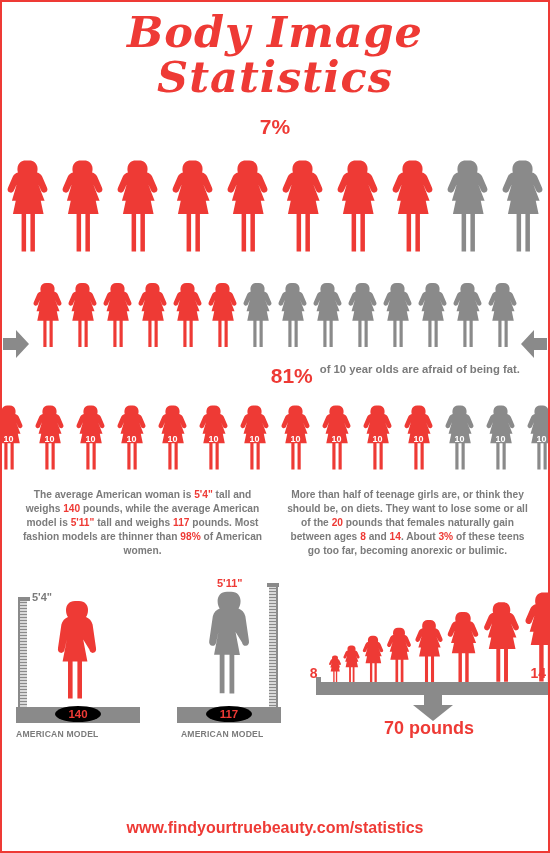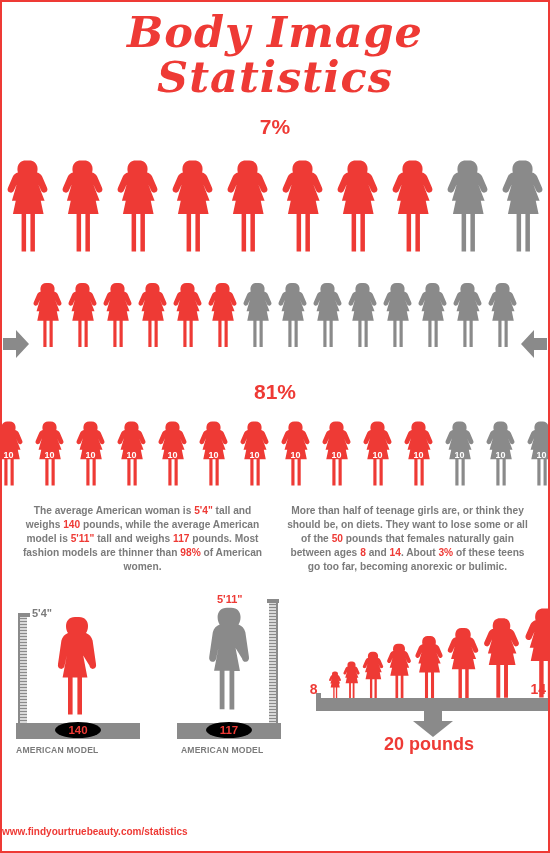--- a/index.html
+++ b/index.html
@@ -218,22 +218,22 @@
     font-size: 18px;
     font-weight: bold;
     color: #ee3a35;
   }
 
   
   .footer {
     position: absolute;
     left: 0; right: 0;
     bottom: 14px;
-    text-align: left;
-    font-size: 10px;
+    text-align: center;
+    font-size: 16px;
     font-weight: bold;
     color: #ee3a35;
   }
 </style>
 </head>
 <body>
 
 <div id="poster">
 
   <h1 class="title">Body Image Statistics</h1>
@@ -318,22 +318,23 @@
         <path class="body" d="M23 1.5c-4.6 0-7.6 2.8-8.4 6.6-.5 2.4-.4 4.6.2 6.2-2.4.7-4.2 2-5.4 4.2L4.2 30.5c-1 2.2-.2 4.2 1.7 5 1.9.8 3.7.1 4.6-1.9l3-6.6-5.1 17.4h4.1l-3 14.2h9.2v39.9h4.8V58.6h4.6v39.9h4.8V58.6h9.2l-3-14.2h4.1L36.5 27l3 6.6c.9 2 2.7 2.7 4.6 1.9 1.9-.8 2.7-2.8 1.7-5l-5.2-12c-1.2-2.2-3-3.5-5.4-4.2.6-1.6.7-3.8.2-6.2C34.6 4.3 31.6 1.5 27 1.5z"></path>
       </svg>
       <svg viewBox="0 0 50 100" width="33" height="88" class="woman gray">
         <path class="body" d="M23 1.5c-4.6 0-7.6 2.8-8.4 6.6-.5 2.4-.4 4.6.2 6.2-2.4.7-4.2 2-5.4 4.2L4.2 30.5c-1 2.2-.2 4.2 1.7 5 1.9.8 3.7.1 4.6-1.9l3-6.6-5.1 17.4h4.1l-3 14.2h9.2v39.9h4.8V58.6h4.6v39.9h4.8V58.6h9.2l-3-14.2h4.1L36.5 27l3 6.6c.9 2 2.7 2.7 4.6 1.9 1.9-.8 2.7-2.8 1.7-5l-5.2-12c-1.2-2.2-3-3.5-5.4-4.2.6-1.6.7-3.8.2-6.2C34.6 4.3 31.6 1.5 27 1.5z"></path>
       </svg>
       <svg class="side-arrow" width="26" height="30" viewBox="0 0 26 30">
         <path d="M26 9H13V1L0 15l13 14v-8h13z"></path>
       </svg>
     </div>
 
-  <div class="stat-line" style="margin-top:20px;">
+  <div class="stat-line" style="margin-top:4px;justify-content:flex-end;">
     <span class="stat-pct">81%</span>
+    <span class="stat-text">of 10 year olds are afraid of being fat.</span>
   </div>
   <div class="fig-row" id="row3" style="margin-top:6px;">
       <div class="fig-wrap">
         <svg viewBox="0 0 50 100" width="33" height="85" class="woman">
           <path class="body" d="M23 1.5c-4.6 0-7.6 2.8-8.4 6.6-.5 2.4-.4 4.6.2 6.2-2.4.7-4.2 2-5.4 4.2L4.2 30.5c-1 2.2-.2 4.2 1.7 5 1.9.8 3.7.1 4.6-1.9l3-6.6-5.1 17.4h4.1l-3 14.2h9.2v39.9h4.8V58.6h4.6v39.9h4.8V58.6h9.2l-3-14.2h4.1L36.5 27l3 6.6c.9 2 2.7 2.7 4.6 1.9 1.9-.8 2.7-2.8 1.7-5l-5.2-12c-1.2-2.2-3-3.5-5.4-4.2.6-1.6.7-3.8.2-6.2C34.6 4.3 31.6 1.5 27 1.5z"></path>
         </svg>
         <span class="fig-num">10</span>
       </div>
       <div class="fig-wrap">
         <svg viewBox="0 0 50 100" width="33" height="85" class="woman">
@@ -410,21 +411,21 @@
       <div class="fig-wrap">
         <svg viewBox="0 0 50 100" width="33" height="85" class="woman gray">
           <path class="body" d="M23 1.5c-4.6 0-7.6 2.8-8.4 6.6-.5 2.4-.4 4.6.2 6.2-2.4.7-4.2 2-5.4 4.2L4.2 30.5c-1 2.2-.2 4.2 1.7 5 1.9.8 3.7.1 4.6-1.9l3-6.6-5.1 17.4h4.1l-3 14.2h9.2v39.9h4.8V58.6h4.6v39.9h4.8V58.6h9.2l-3-14.2h4.1L36.5 27l3 6.6c.9 2 2.7 2.7 4.6 1.9 1.9-.8 2.7-2.8 1.7-5l-5.2-12c-1.2-2.2-3-3.5-5.4-4.2.6-1.6.7-3.8.2-6.2C34.6 4.3 31.6 1.5 27 1.5z"></path>
         </svg>
         <span class="fig-num">10</span>
       </div>
     </div>
 
   <div class="para-row">
     <div class="para" id="para-left"><span>The average American woman is </span><b>5'4"</b><span> tall and weighs </span><b>140</b><span> pounds, while the average American model is </span><b>5'11"</b><span> tall and weighs </span><b>117</b><span> pounds. Most fashion models are thinner than </span><b>98%</b><span> of American women.</span></div>
-    <div class="para" id="para-right"><span>More than half of teenage girls are, or think they should be, on diets. They want to lose some or all of the </span><b>50</b><span> pounds that females naturally gain between ages </span><b>8</b><span> and </span><b>14</b><span>. About </span><b>3%</b><span> of these teens go too far, becoming anorexic or bulimic.</span></div>
+    <div class="para" id="para-right"><span>More than half of teenage girls are, or think they should be, on diets. They want to lose some or all of the </span><b>20</b><span> pounds that females naturally gain between ages </span><b>8</b><span> and </span><b>14</b><span>. About </span><b>3%</b><span> of these teens go too far, becoming anorexic or bulimic.</span></div>
   </div>
 
   <div class="bottom">
 
     <div class="scale-unit" style="margin-left:8px;">
       <div class="ruler" style="left:8px; height:118px;"></div>
       <div class="ruler-cap" style="left:8px; width:12px; bottom:138px;"></div>
       <div class="height-label" style="left:22px; bottom:136px; color:#7b7b7b;">5'4"</div>
       <div class="scale-platform" style="left:6px; width:124px;"></div>
       <svg class="woman" viewBox="0 0 46 110" width="46" height="110" style="position:absolute; left:42px; bottom:30px;">
@@ -474,19 +475,19 @@
           </svg>
         </div>
       <div class="seesaw-end" style="left:6px;"></div>
       <div class="seesaw-end" style="left:239px;"></div>
       <div class="seesaw-bar"></div>
       <div class="age-label" style="left:0px;">8</div>
       <div class="age-label" style="right:2px;">14</div>
       <svg class="down-arrow" width="50" height="34" viewBox="0 0 50 34">
         <path d="M16 0h18v18h11L25 34 5 18h11z"></path>
       </svg>
-      <div class="pounds-label">20 pounds</div>
+      <div class="pounds-label">70 pounds</div>
     </div>
 
   </div>
 
   <div class="footer">www.findyourtruebeauty.com/statistics</div>
 </div>
 
 </body></html>

